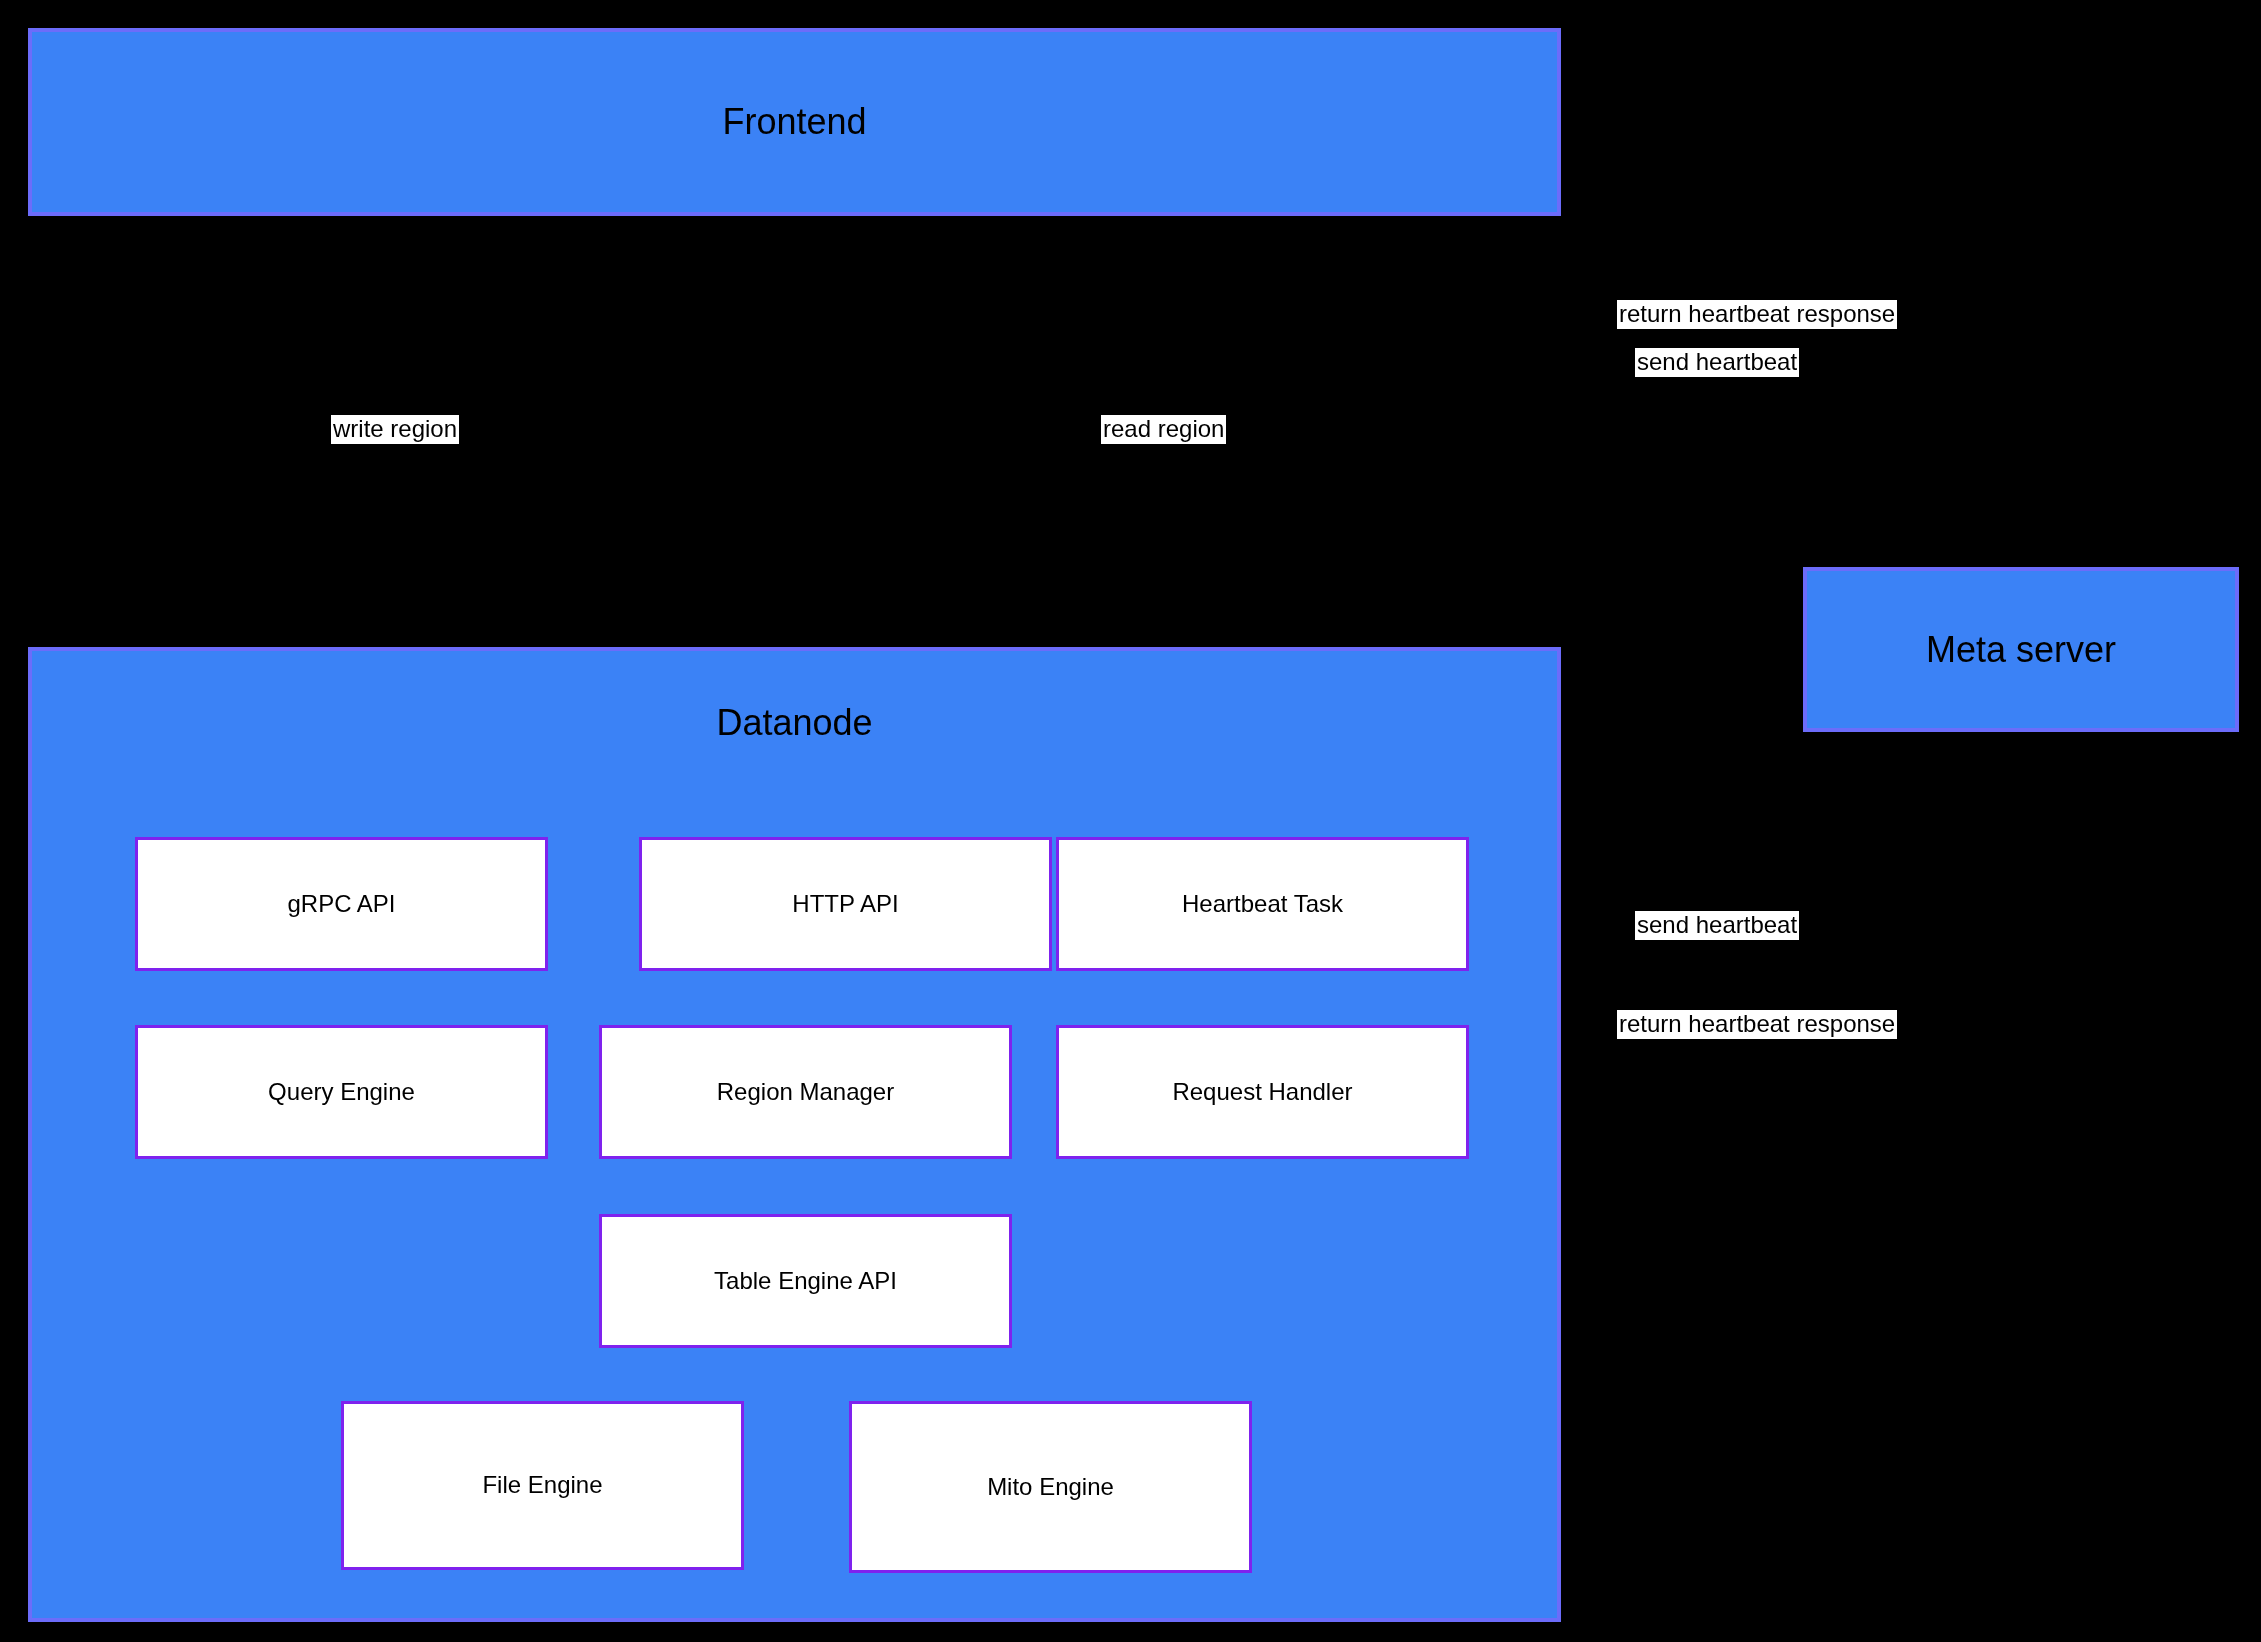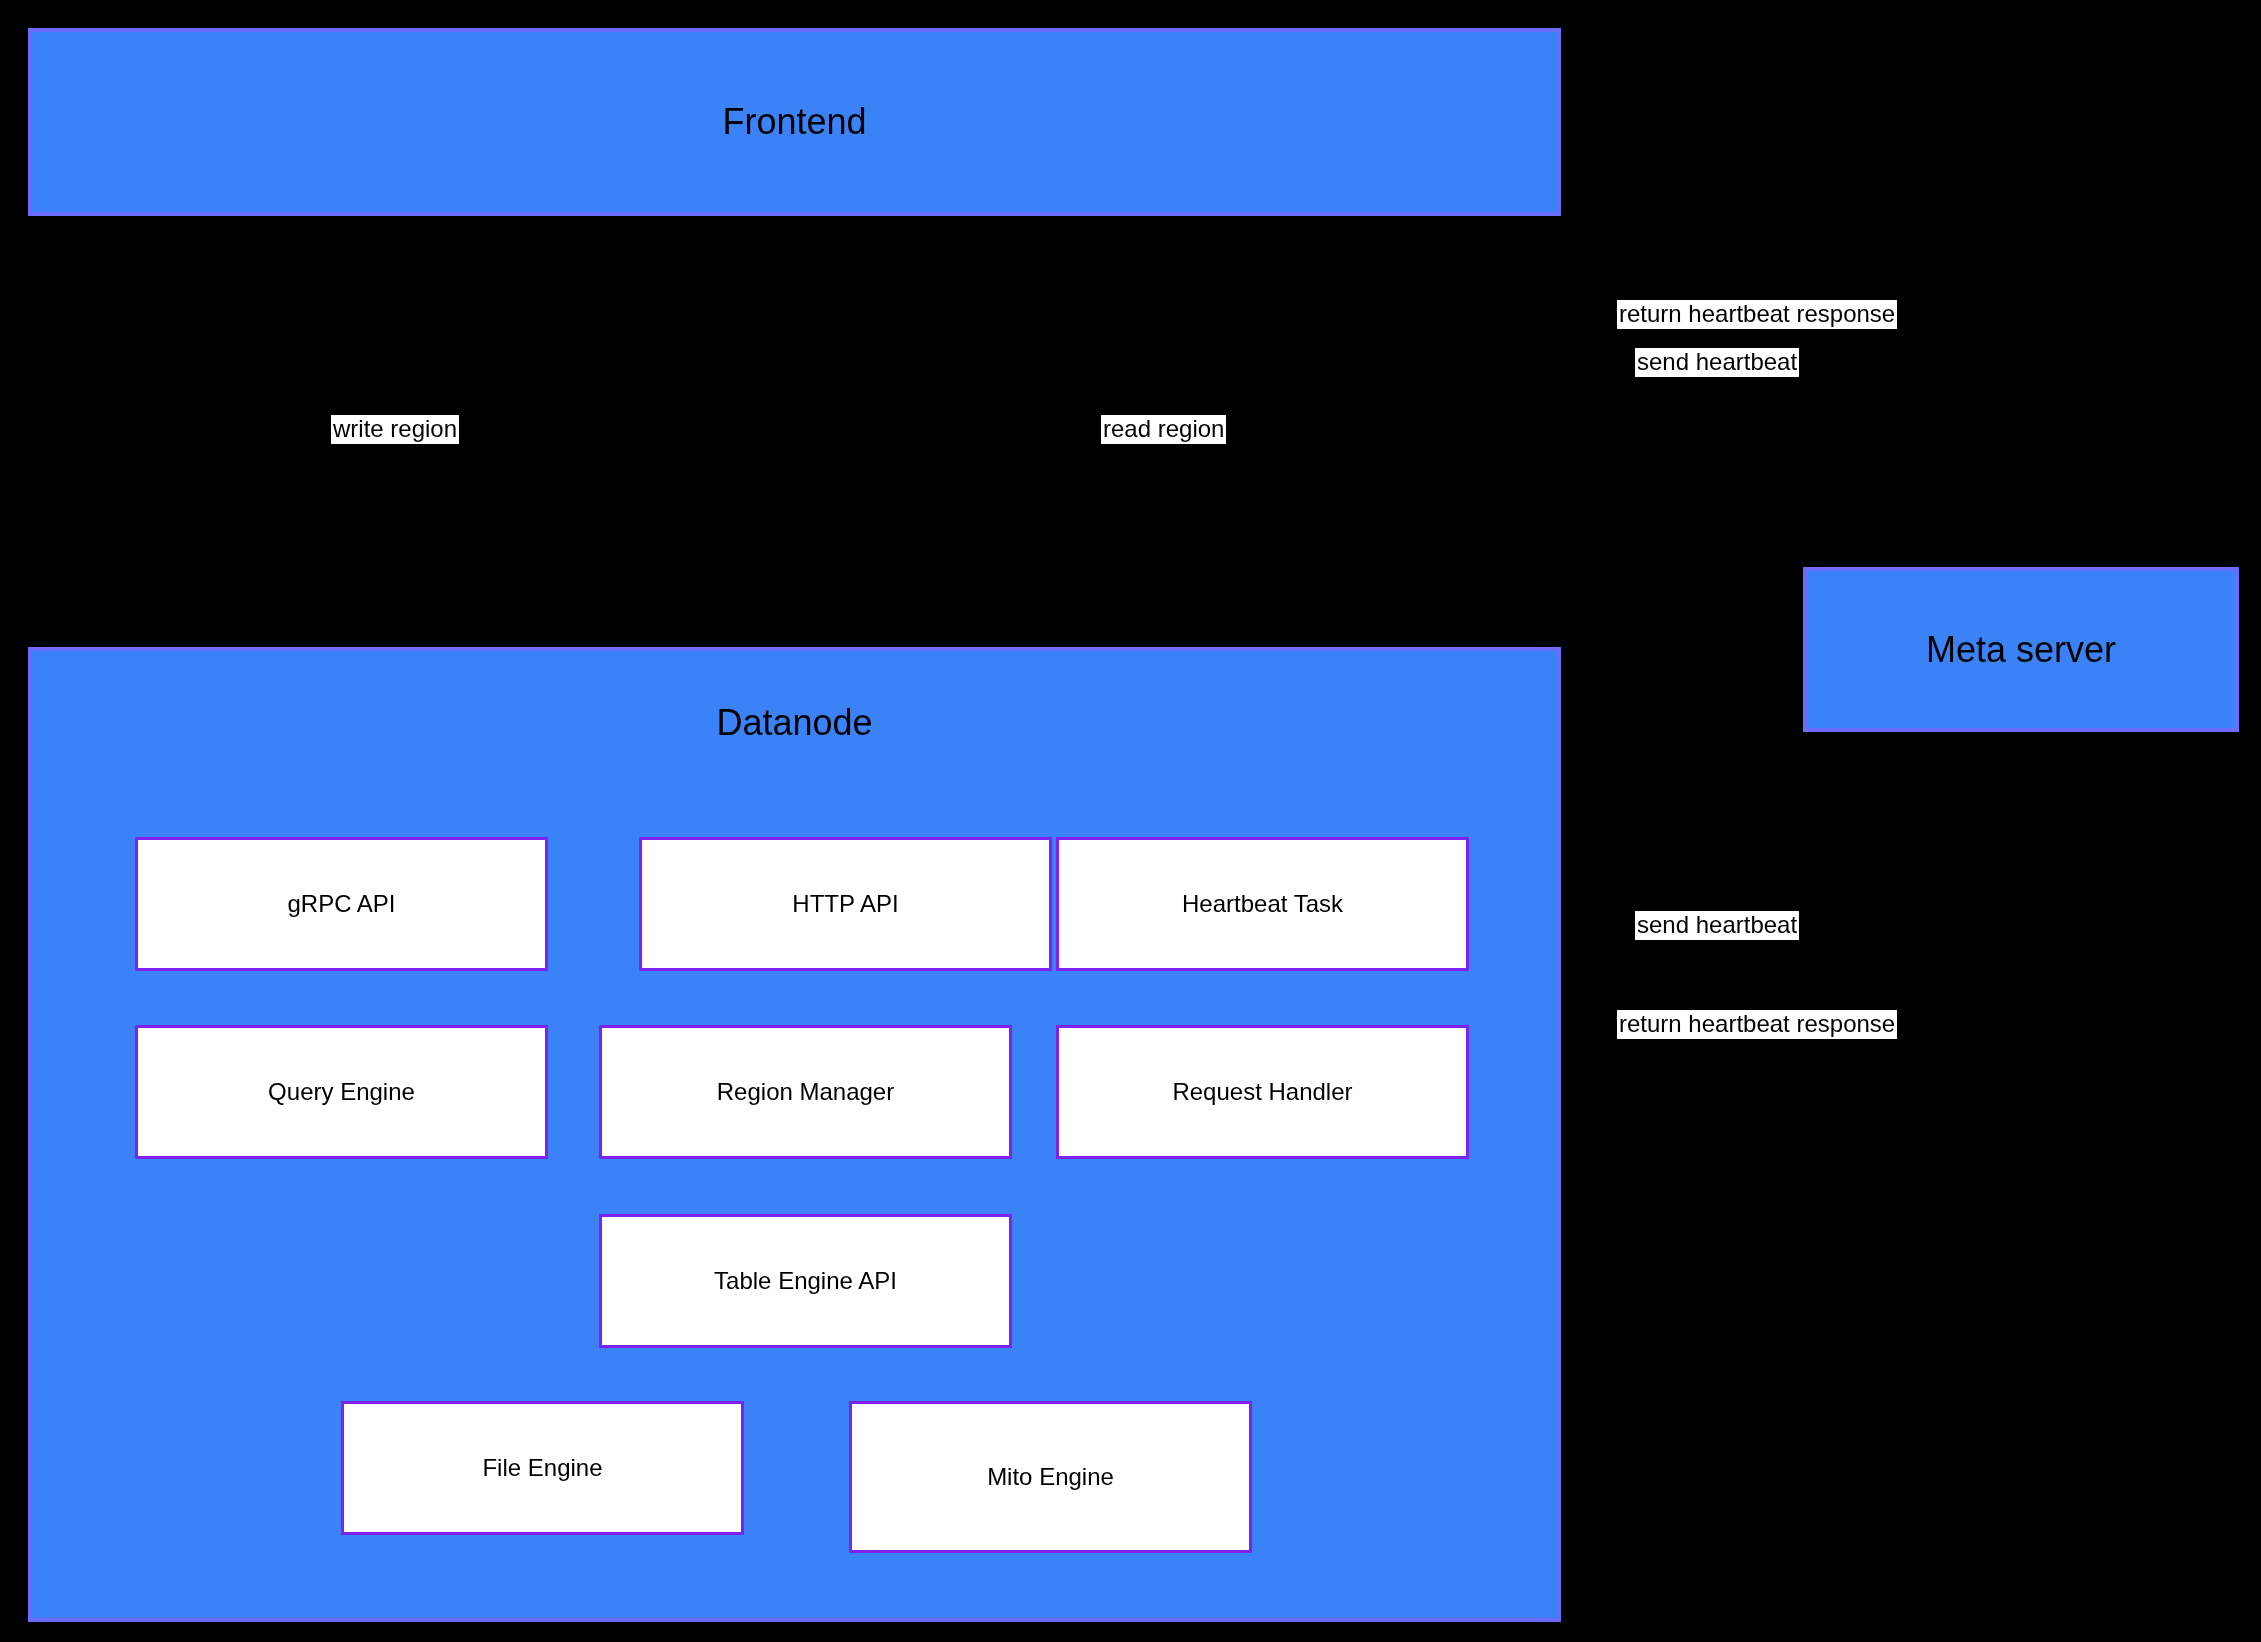--- a/index.html
+++ b/index.html
@@ -113,24 +113,24 @@
       <span class="inner-label">Region Manager</span>
     </div>
     <div class="node-inner" style="left:1024px;top:374px;width:413px;height:134px;">
       <span class="inner-label">Request Handler</span>
     </div>
 
     <div class="node-inner" style="left:567px;top:563px;width:413px;height:134px;">
       <span class="inner-label">Table Engine API</span>
     </div>
 
-    <div class="node-inner" style="left:309px;top:750px;width:403px;height:134px;">
+    <div class="node-inner" style="left:309px;top:750px;width:403px;height:169px;">
       <span class="inner-label">File Engine</span>
     </div>
-    <div class="node-inner" style="left:817px;top:750px;width:403px;height:152px;">
+    <div class="node-inner" style="left:817px;top:750px;width:403px;height:172px;">
       <span class="inner-label">Mito Engine</span>
     </div>
   </div>
 
   <div id="metaserver-node" class="node-outer" style="left:1803px;top:567px;width:436px;height:165px;">
     <div class="node-title" style="top:50%;transform:translateY(-50%);">Meta server</div>
   </div>
 
   <div class="edge-label" style="left:331px;top:415px;">write region</div>
 

